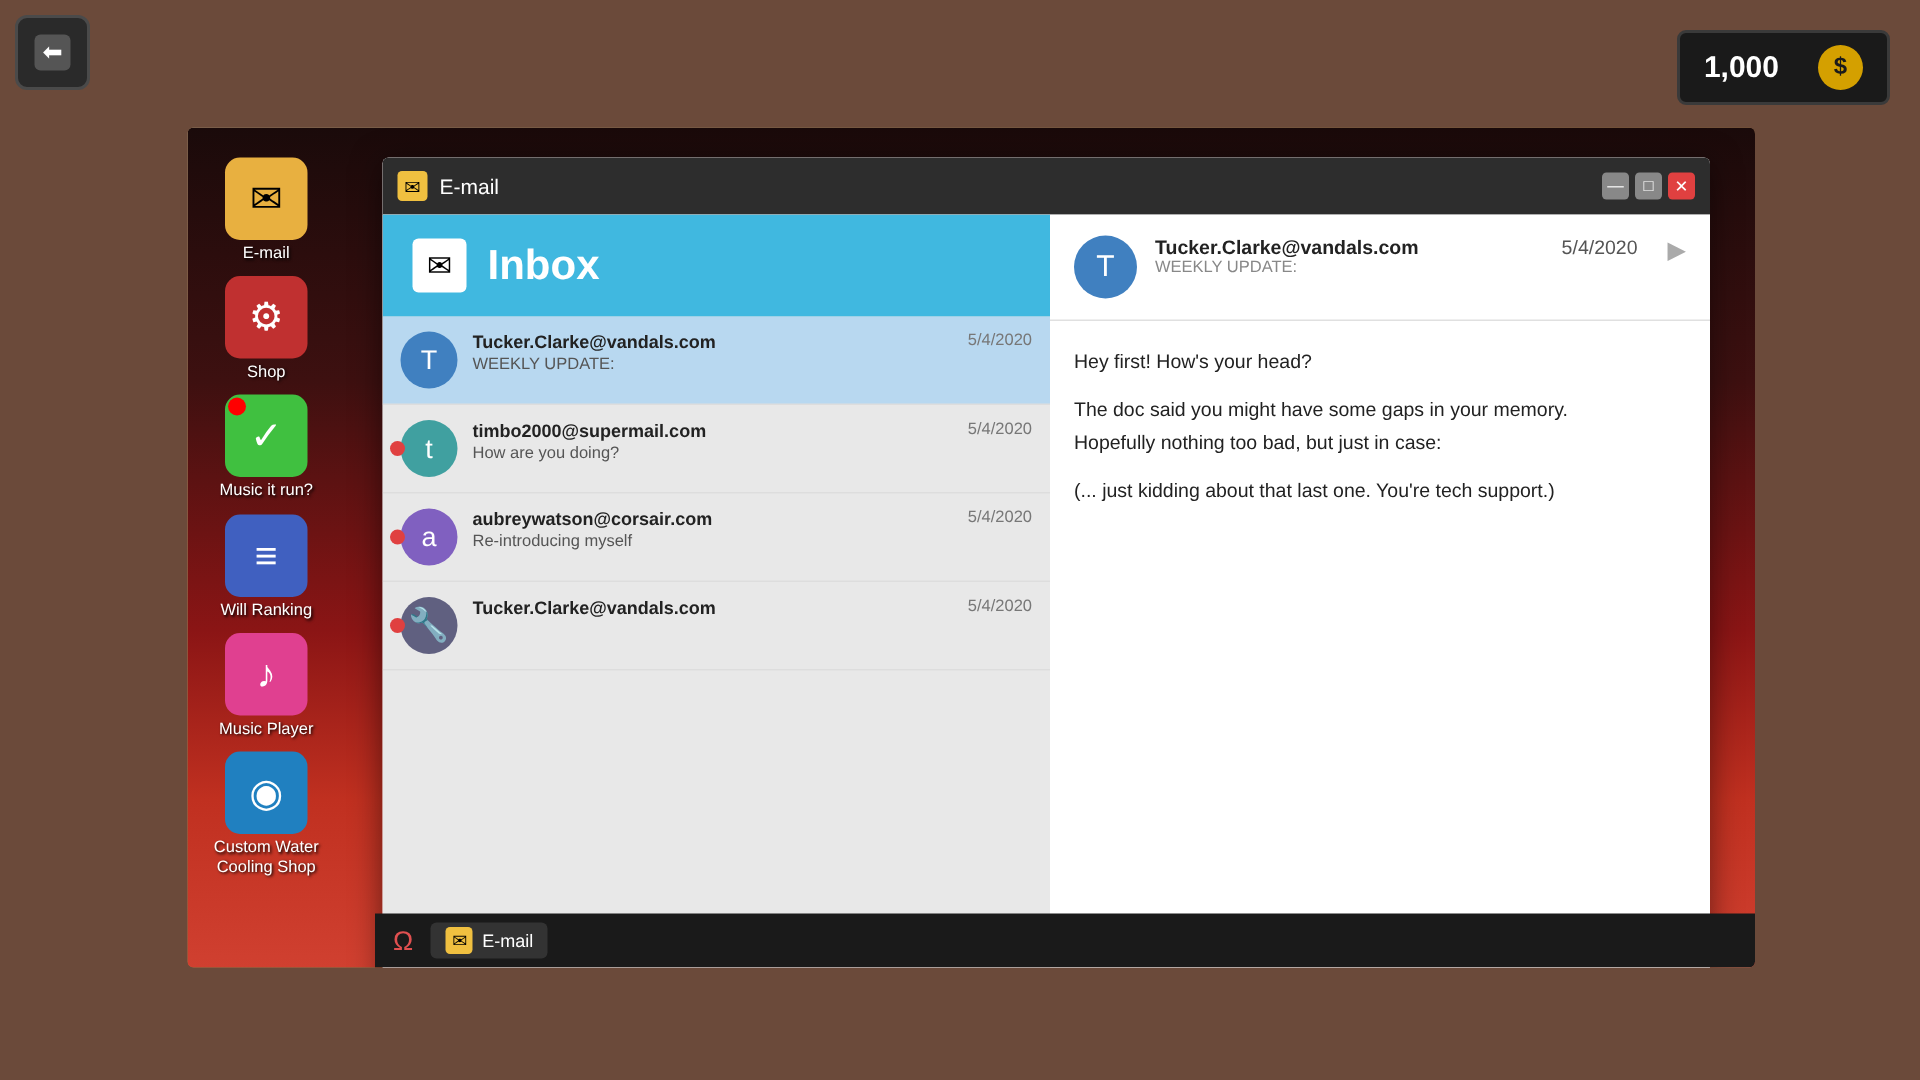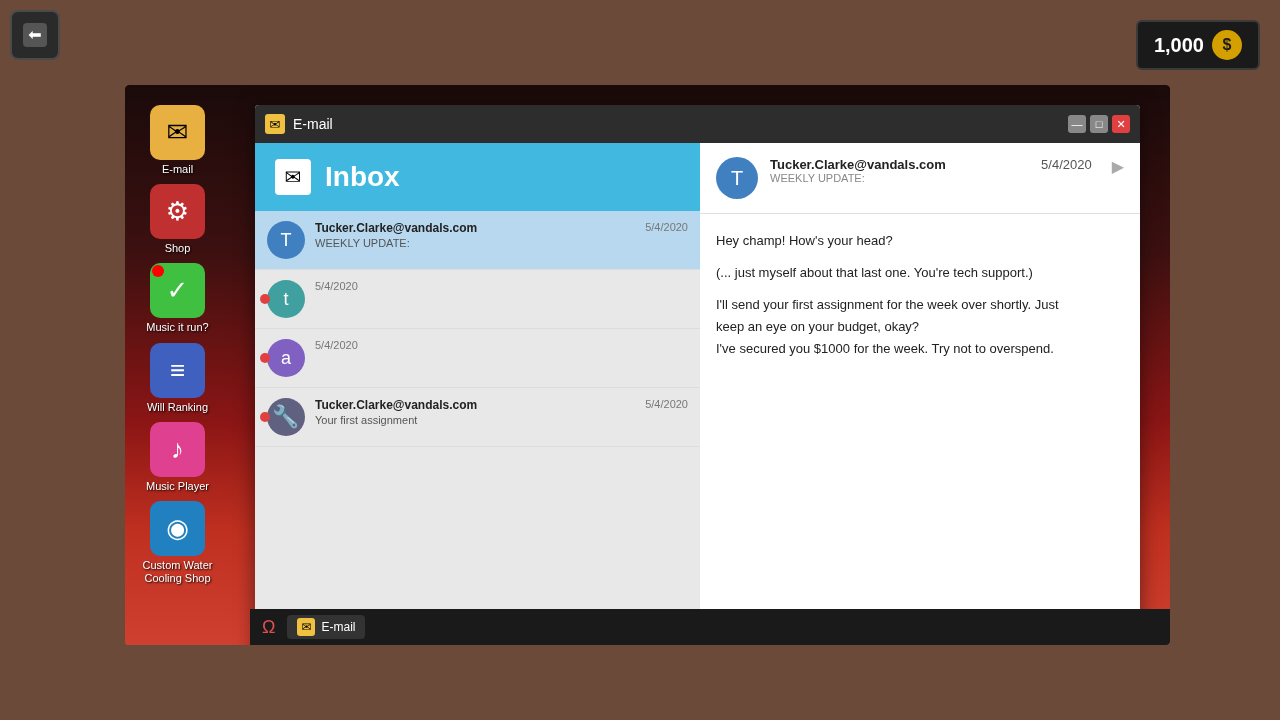--- a/index.html
+++ b/index.html
@@ -33,21 +33,21 @@
     
     .money-display {
       position: absolute;
       top: 20px; right: 20px;
       background: #1a1a1a;
       border: 2px solid #3a3a3a;
       border-radius: 6px;
       padding: 8px 16px;
       display: flex;
       align-items: center;
-      gap: 8px;
+      gap: 26px;
       color: white;
       font-size: 20px;
       font-weight: bold;
       z-index: 100;
     }
     .money-icon {
       width: 30px;
       height: 30px;
       background: #d4a000;
       border-radius: 50%;
@@ -464,33 +464,40 @@
             <div class="email-avatar avatar-blue">T</div>
             <div class="email-info">
               <div class="email-sender">Tucker.Clarke@vandals.com</div>
               <div class="email-subject">WEEKLY UPDATE:</div>
             </div>
             <div class="email-date">5/4/2020</div>
           </div>
 
           <div class="email-item unread-dot">
             <div class="email-avatar avatar-teal">t</div>
+            <div class="email-info">
+              <div class="email-sender">timbo2000@supermail.com</div>
+              <div class="email-subject">How are you doing?</div>
+            </div>
             <div class="email-date">5/4/2020</div>
           </div>
 
           <div class="email-item unread-dot">
             <div class="email-avatar avatar-purple">a</div>
+            <div class="email-info">
+              <div class="email-sender">aubreywatson@corsair.com</div>
+              <div class="email-subject">Re-introducing myself</div>
+            </div>
             <div class="email-date">5/4/2020</div>
           </div>
 
           <div class="email-item unread-dot">
             <div class="email-avatar avatar-gray" style="font-size:22px;">🔧</div>
             <div class="email-info">
               <div class="email-sender">Tucker.Clarke@vandals.com</div>
-              <div class="email-subject">Your first assignment</div>
             </div>
             <div class="email-date">5/4/2020</div>
           </div>
 
         </div>
       </div>
 
       <div class="email-right">
 
         <div class="email-detail-header">
@@ -499,23 +506,23 @@
             <div class="detail-sender">Tucker.Clarke@vandals.com</div>
             <div class="detail-label">WEEKLY UPDATE:</div>
           </div>
           <div class="detail-date">5/4/2020</div>
 
           <div style="color:#aaa; font-size:16px; margin-left:8px;">▶</div>
         </div>
 
         <div class="email-scroll-area">
           <div class="email-content">
-            <p>Hey champ! How's your head?</p>
-            <p>(... just myself about that last one. You're tech support.)</p>
-            <p>I'll send your first assignment for the week over shortly. Just<br>keep an eye on your budget, okay?<br>I've secured you $1000 for the week. Try not to overspend.</p>
+            <p>Hey first! How's your head?</p>
+            <p>The doc said you might have some gaps in your memory.<br>Hopefully nothing too bad, but just in case:</p>
+            <p>(... just kidding about that last one. You're tech support.)</p>
           </div>
         </div>
 
       </div>
     </div>
   </div>
 
   <div class="taskbar">
     <span class="headphone-icon">Ω</span>
     <div class="taskbar-item">

